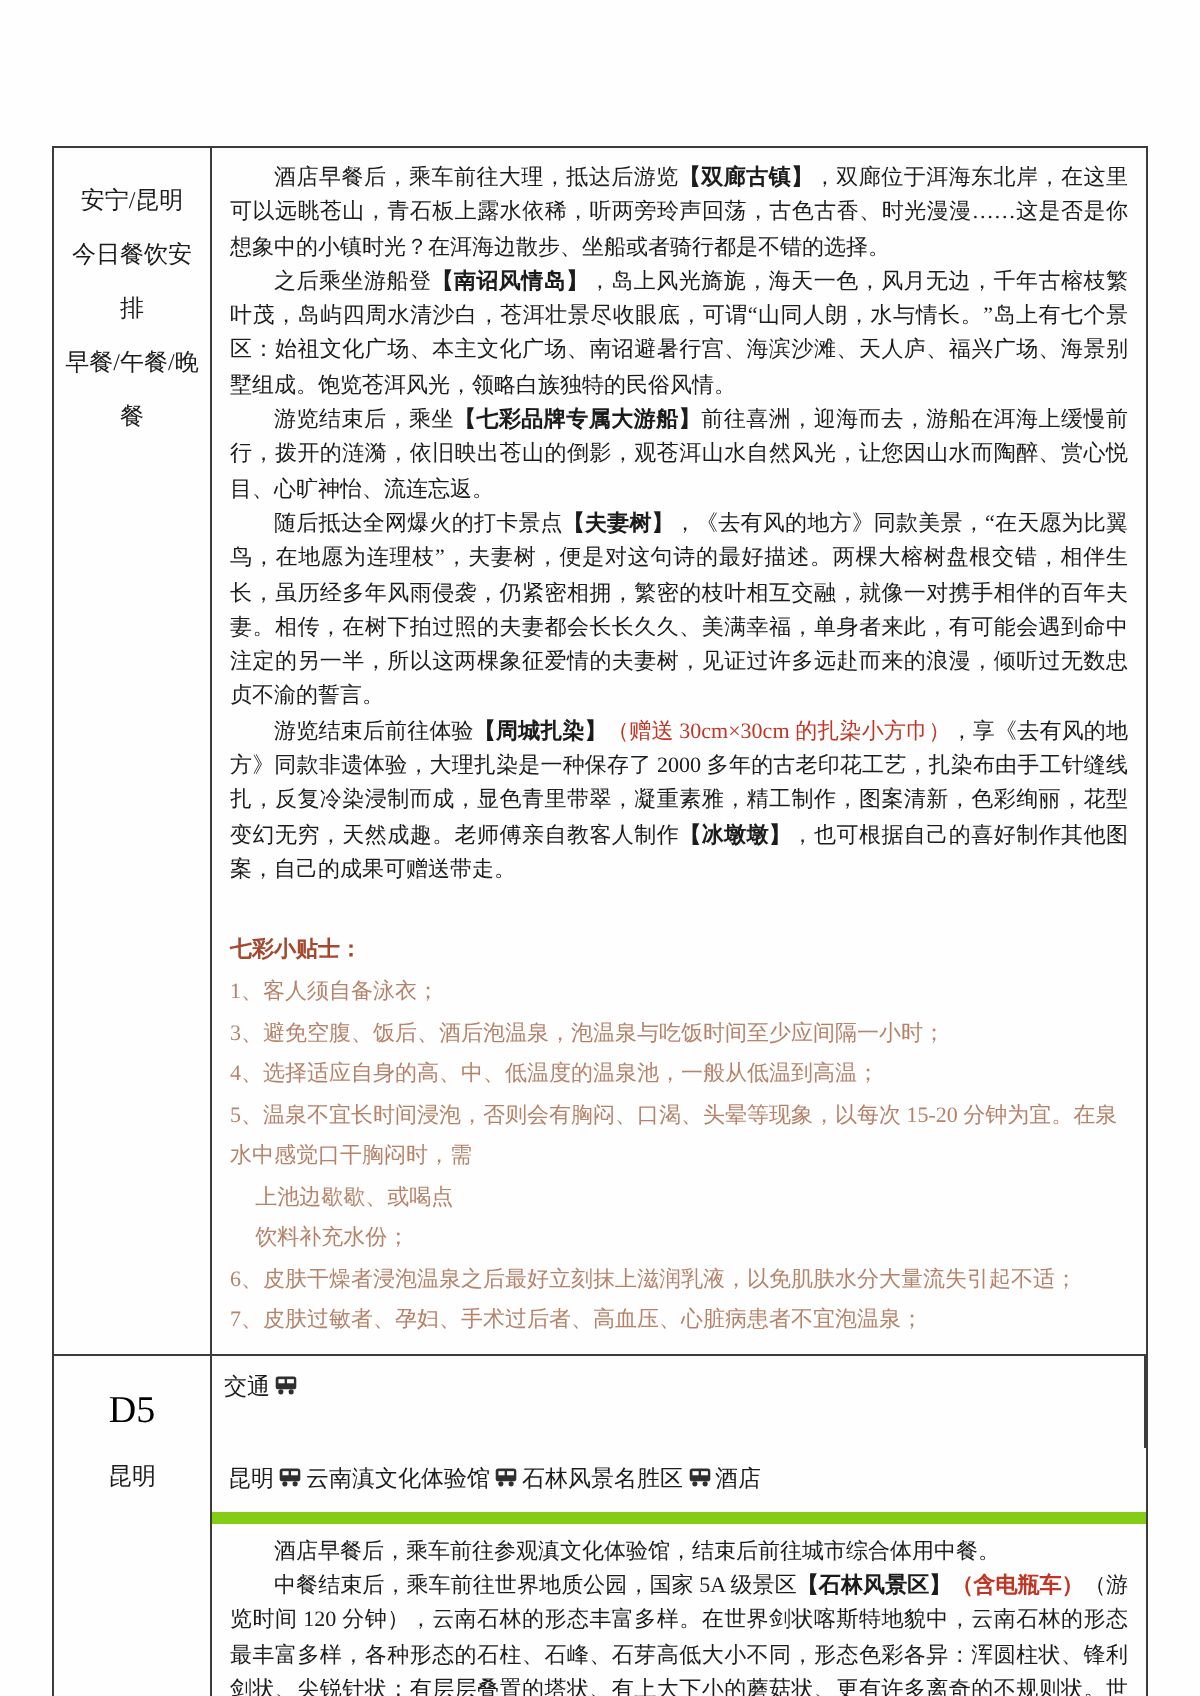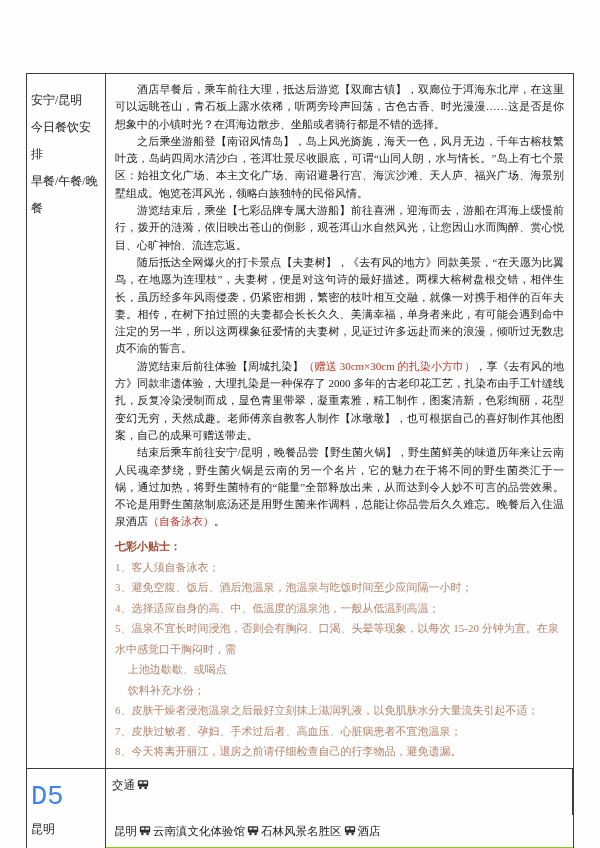--- a/index.html
+++ b/index.html
@@ -8,34 +8,34 @@
     font-family:"Liberation Serif","DejaVu Serif",serif;color:#1c1c1c;
   }
   .doc-table{
     position:absolute;left:26px;top:73px;width:548px;
     border:1px solid #3c3c3c;box-sizing:border-box;background:#fefefe;
   }
   .row{display:flex;}
   .row + .row{border-top:1px solid #3c3c3c;}
   .left-cell{
     flex:0 0 79px;border-right:1px solid #3c3c3c;box-sizing:border-box;
-    padding:13px 4px 8px;font-size:12px;line-height:27px;
+    text-align:center;padding:13px 4px 8px;font-size:12px;line-height:27px;
   }
-  .day-big{font-size:27px;line-height:30px;color:#3b82f6;margin-bottom:4px;font-family:Liberation Mono, monospace;}
+  .day-big{font-size:19px;line-height:30px;color:#000000;margin-bottom:4px;}
   .right-cell{
     flex:1;box-sizing:border-box;padding:7px 9px 6px;
     font-size:11px;line-height:17.3px;text-align:justify;min-width:0;
   }
   .right-cell-col{flex:1;display:flex;flex-direction:column;min-width:0;}
   .para{margin:0;text-indent:2em;}
-  .tips{margin-top:5px;font-family:Liberation Serif, serif;}
+  .tips{margin-top:21px;font-family:Liberation Serif, serif;}
   .tips-title{color:#a3492e;font-weight:bold;line-height:21px;text-align:left;}
   .tip{color:#b5836a;line-height:20.5px;text-align:left;}
   .tip.cont{padding-left:1.15em;}
-  .seg-bold{font-weight:normal;}
+  .seg-bold{font-weight:bold;}
   .seg-red{color:#c13525;}
   .seg-redbold{color:#c13525;font-weight:bold;}
   .transport-row{display:flex;border-bottom:6px solid #84cc16;font-size:11.5px;line-height:16px;flex-direction:column;}
   .transport-label{flex:0 0 46px;border-right:1px solid #3c3c3c;box-sizing:border-box;
     padding:8px 3px 7px 6px;white-space:nowrap;}
   .transport-route{flex:1;padding:8px 8px 7px;}
   .row2-body{padding:6px 9px 7px;font-size:11px;line-height:17.3px;text-align:justify;}
   .bus-icon{display:inline-block;vertical-align:-1px;margin:0 2px;}
 </style>
 </head>
@@ -49,32 +49,30 @@
         <div>安宁/昆明</div>
         <div>今日餐饮安排</div>
         <div>早餐/午餐/晚餐</div>
       </div>
       <div class="right-cell">
         <p class="para"><span class="seg-normal">酒店早餐后，乘车前往大理，抵达后游览</span><span class="seg-bold">【双廊古镇】</span><span class="seg-normal">，双廊位于洱海东北岸，在这里可以远眺苍山，青石板上露水依稀，听两旁玲声回荡，古色古香、时光漫漫……这是否是你想象中的小镇时光？在洱海边散步、坐船或者骑行都是不错的选择。</span></p>
         <p class="para"><span class="seg-normal">之后乘坐游船登</span><span class="seg-bold">【南诏风情岛】</span><span class="seg-normal">，岛上风光旖旎，海天一色，风月无边，千年古榕枝繁叶茂，岛屿四周水清沙白，苍洱壮景尽收眼底，可谓“山同人朗，水与情长。”岛上有七个景区：始祖文化广场、本主文化广场、南诏避暑行宫、海滨沙滩、天人庐、福兴广场、海景别墅组成。饱览苍洱风光，领略白族独特的民俗风情。</span></p>
         <p class="para"><span class="seg-normal">游览结束后，乘坐</span><span class="seg-bold">【七彩品牌专属大游船】</span><span class="seg-normal">前往喜洲，迎海而去，游船在洱海上缓慢前行，拨开的涟漪，依旧映出苍山的倒影，观苍洱山水自然风光，让您因山水而陶醉、赏心悦目、心旷神怡、流连忘返。</span></p>
         <p class="para"><span class="seg-normal">随后抵达全网爆火的打卡景点</span><span class="seg-bold">【夫妻树】</span><span class="seg-normal">，《去有风的地方》同款美景，“在天愿为比翼鸟，在地愿为连理枝”，夫妻树，便是对这句诗的最好描述。两棵大榕树盘根交错，相伴生长，虽历经多年风雨侵袭，仍紧密相拥，繁密的枝叶相互交融，就像一对携手相伴的百年夫妻。相传，在树下拍过照的夫妻都会长长久久、美满幸福，单身者来此，有可能会遇到命中注定的另一半，所以这两棵象征爱情的夫妻树，见证过许多远赴而来的浪漫，倾听过无数忠贞不渝的誓言。</span></p>
         <p class="para"><span class="seg-normal">游览结束后前往体验</span><span class="seg-bold">【周城扎染】</span><span class="seg-red">（赠送 30cm×30cm 的扎染小方巾）</span><span class="seg-normal">，享《去有风的地方》同款非遗体验，大理扎染是一种保存了 2000 多年的古老印花工艺，扎染布由手工针缝线扎，反复冷染浸制而成，显色青里带翠，凝重素雅，精工制作，图案清新，色彩绚丽，花型变幻无穷，天然成趣。老师傅亲自教客人制作</span><span class="seg-bold">【冰墩墩】</span><span class="seg-normal">，也可根据自己的喜好制作其他图案，自己的成果可赠送带走。</span></p>
-        <p class="para"><span class="seg-normal">结束后乘车前往安宁/昆明，晚餐品尝</span><span class="seg-bold">【野生菌火锅】</span><span class="seg-normal">，野生菌鲜美的味道历年来让云南人民魂牵梦绕，野生菌火锅是云南的另一个名片，它的魅力在于将不同的野生菌类汇于一锅，通过加热，将野生菌特有的“能量”全部释放出来，从而达到令人妙不可言的品尝效果。不论是用野生菌熬制底汤还是用野生菌来作调料，总能让你品尝后久久难忘。晚餐后入住温泉酒店</span><span class="seg-red">（自备泳衣）</span><span class="seg-normal">。</span></p>
         <div class="tips">
           <div class="tips-title">七彩小贴士：</div>
           <div class="tip">1、客人须自备泳衣；</div>
           <div class="tip">3、避免空腹、饭后、酒后泡温泉，泡温泉与吃饭时间至少应间隔一小时；</div>
           <div class="tip">4、选择适应自身的高、中、低温度的温泉池，一般从低温到高温；</div>
           <div class="tip">5、温泉不宜长时间浸泡，否则会有胸闷、口渴、头晕等现象，以每次 15-20 分钟为宜。在泉水中感觉口干胸闷时，需</div>
           <div class="tip cont">上池边歇歇、或喝点</div>
           <div class="tip cont">饮料补充水份；</div>
           <div class="tip">6、皮肤干燥者浸泡温泉之后最好立刻抹上滋润乳液，以免肌肤水分大量流失引起不适；</div>
           <div class="tip">7、皮肤过敏者、孕妇、手术过后者、高血压、心脏病患者不宜泡温泉；</div>
-          <div class="tip">8、今天将离开丽江，退房之前请仔细检查自己的行李物品，避免遗漏。</div>
         </div>
       </div>
     </div>
 
     <div class="row">
       <div class="left-cell">
         <div class="day-big">D5</div>
         <div>昆明</div>
 
       </div>

